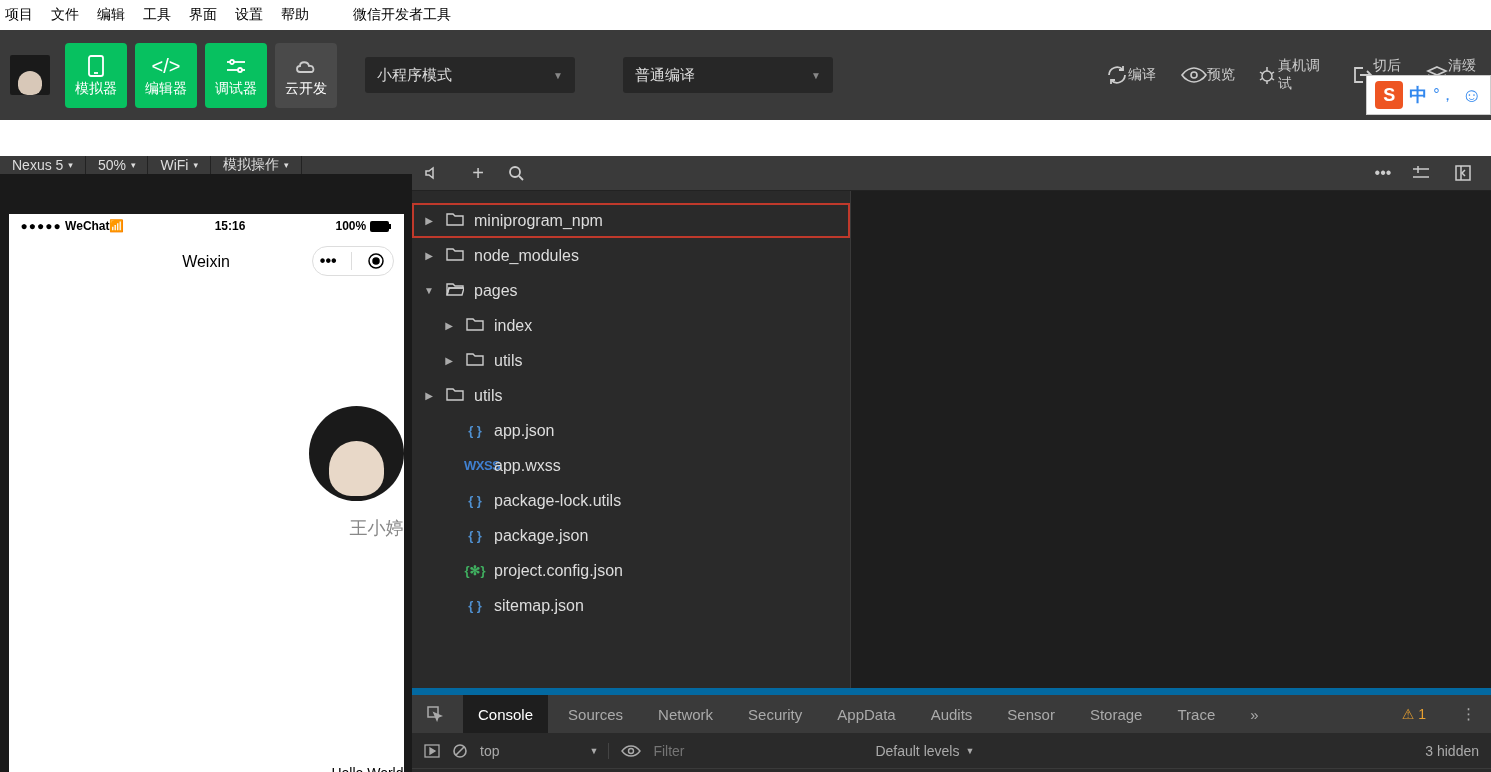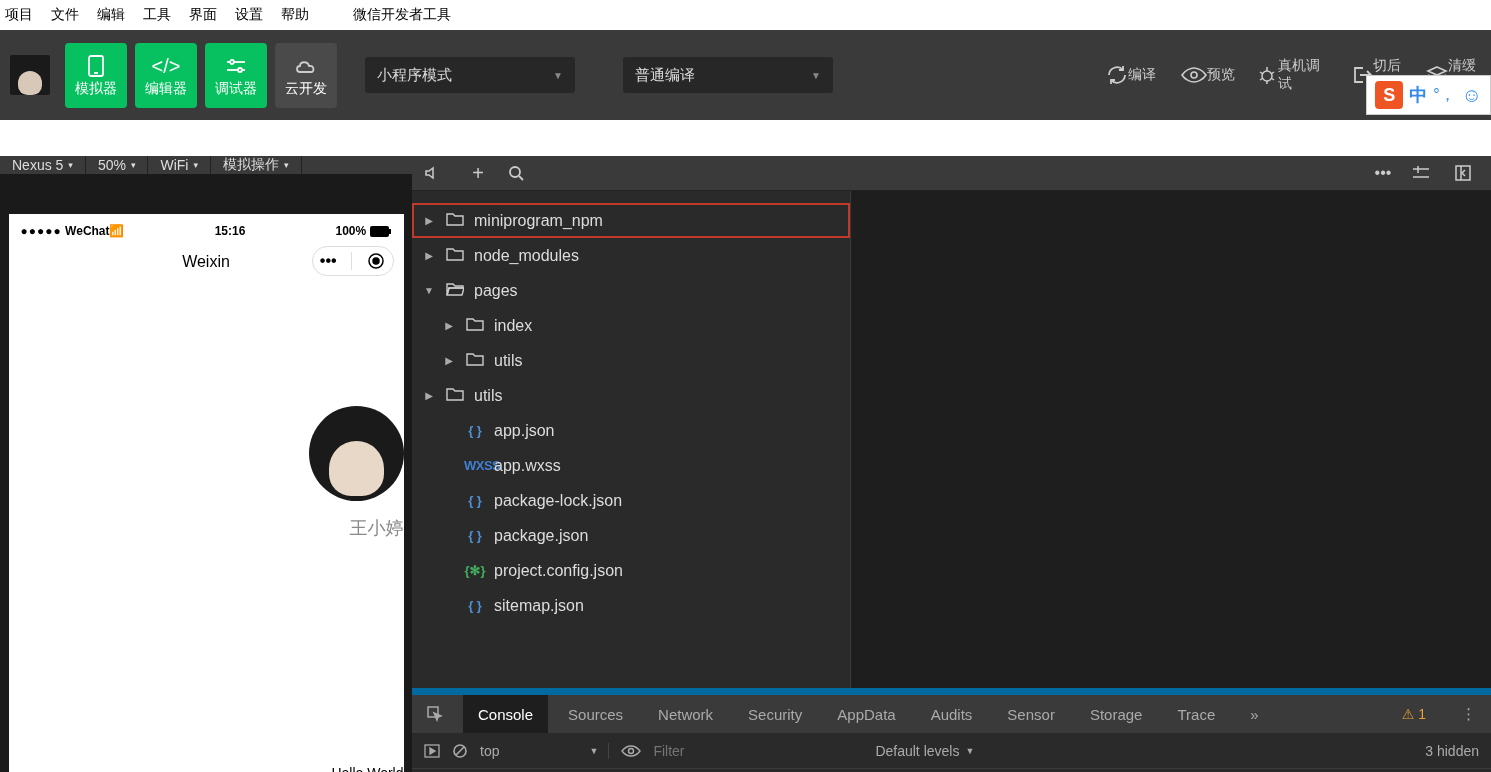--- a/index.html
+++ b/index.html
@@ -18,21 +18,21 @@
 .dropdown-wide { background: #272727; color: #ddd; height: 36px; width: 210px; display: flex; align-items: center; padding: 0 12px; border-radius: 3px; margin-left: 28px; justify-content: space-between; font-size: 15px; }
 .action-btn-group { display: flex; gap: 20px; margin-left: auto; }
 .action-btn { display: flex; flex-direction: row; align-items: center; color: #ccc; font-size: 14px; cursor: pointer; width: 55px; }
 .action-btn .icon { height: 28px; font-size: 22px; display: flex; align-items: center; }
 .main { display: flex; height: calc(100% - 120px); margin-top: 36px; }
 .sim-panel { width: 412px; background: #2a2a2a; display: flex; flex-direction: column; }
 .sim-bar { height: 35px; background: #3a3a3a; display: flex; align-items: center; color: #ddd; font-size: 14px; }
 .sim-bar-item { padding: 0 12px; height: 100%; display: flex; align-items: center; border-right: 1px solid #222; cursor: pointer; gap: 5px; }
 .device-area { flex: 1; background: #1a1a1a; display: flex; justify-content: center; padding-top: 40px; }
 .phone { width: 395px; height: 595px; background: #fff; }
-.phone-status { height: 24px; display: flex; align-items: flex-end; justify-content: space-between; padding: 0 12px; font-size: 12px; color: #000; font-weight: bold; }
+.phone-status { height: 24px; display: flex; align-items: center; justify-content: space-between; padding: 0 12px; font-size: 12px; color: #000; font-weight: bold; }
 .phone-nav { height: 48px; display: flex; align-items: center; justify-content: center; position: relative; font-size: 16px; color: #000; }
 .capsule { position: absolute; right: 10px; top: 8px; width: 82px; height: 30px; border: 1px solid #ddd; border-radius: 18px; display: flex; align-items: center; justify-content: space-around; }
 .capsule .divider { width: 1px; height: 18px; background: #ddd; }
 .phone-content { display: flex; flex-direction: column; align-items: flex-end; padding-top: 120px; }
 .avatar-big { width: 95px; height: 95px; border-radius: 50%; background: #1a1a1a; position: relative; overflow: hidden; }
 .avatar-big::after { content: ""; position: absolute; bottom: 5px; left: 20px; width: 55px; height: 55px; background: #e8d8c8; border-radius: 50% 50% 40% 40%; }
 .username { margin-top: 15px; color: #888; font-size: 18px; }
 .hello { margin-top: 225px; color: #000; font-size: 14px; }
 .editor-panel { flex: 1; display: flex; flex-direction: column; background: #1e1e1e; }
 .editor-bar { height: 35px; background: #3a3a3a; display: flex; align-items: center; color: #ccc; padding: 0 12px; gap: 18px; border-bottom: 1px solid #222; }
@@ -320,21 +320,21 @@
             <span>app.json</span>
           </div>
           <div class="tree-item depth1">
             <span class="chev"></span>
             <span class="fic wxss-badge">WXSS</span>
             <span>app.wxss</span>
           </div>
           <div class="tree-item depth1">
             <span class="chev"></span>
             <span class="fic json-badge">{ }</span>
-            <span>package-lock.json</span>
+            <span>package-lock.utils</span>
           </div>
           <div class="tree-item depth1">
             <span class="chev"></span>
             <span class="fic json-badge">{ }</span>
             <span>package.json</span>
           </div>
           <div class="tree-item depth1">
             <span class="chev"></span>
             <span class="fic json-badge green">{✻}</span>
             <span>project.config.json</span>

